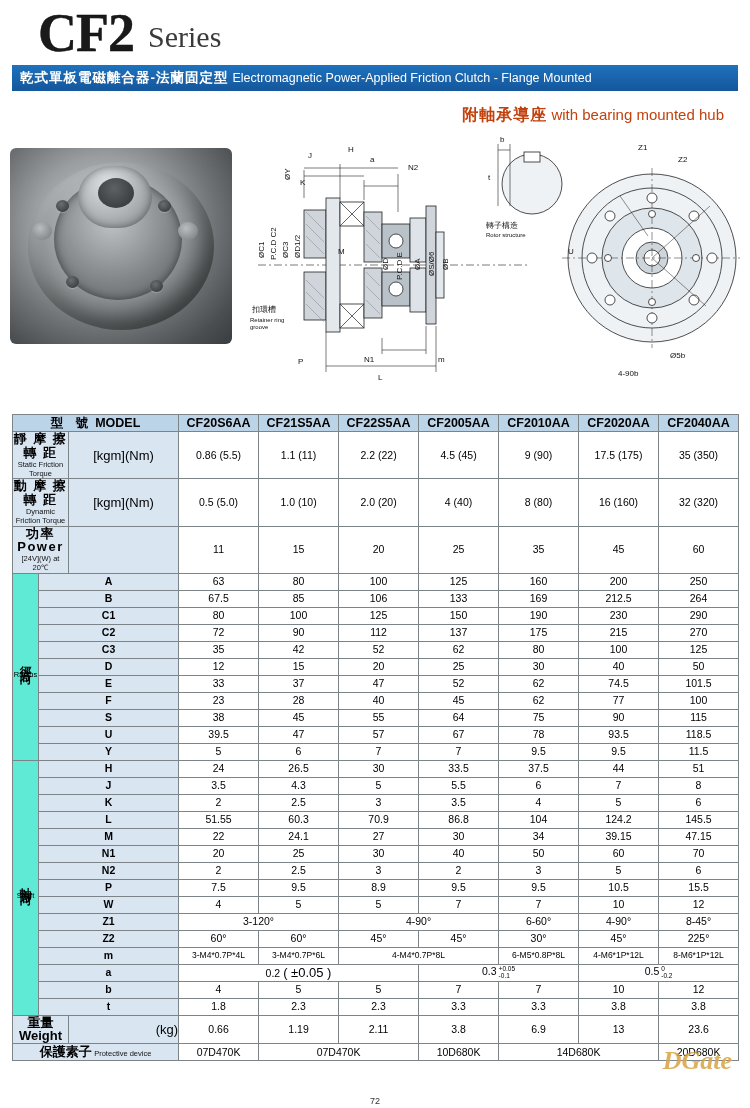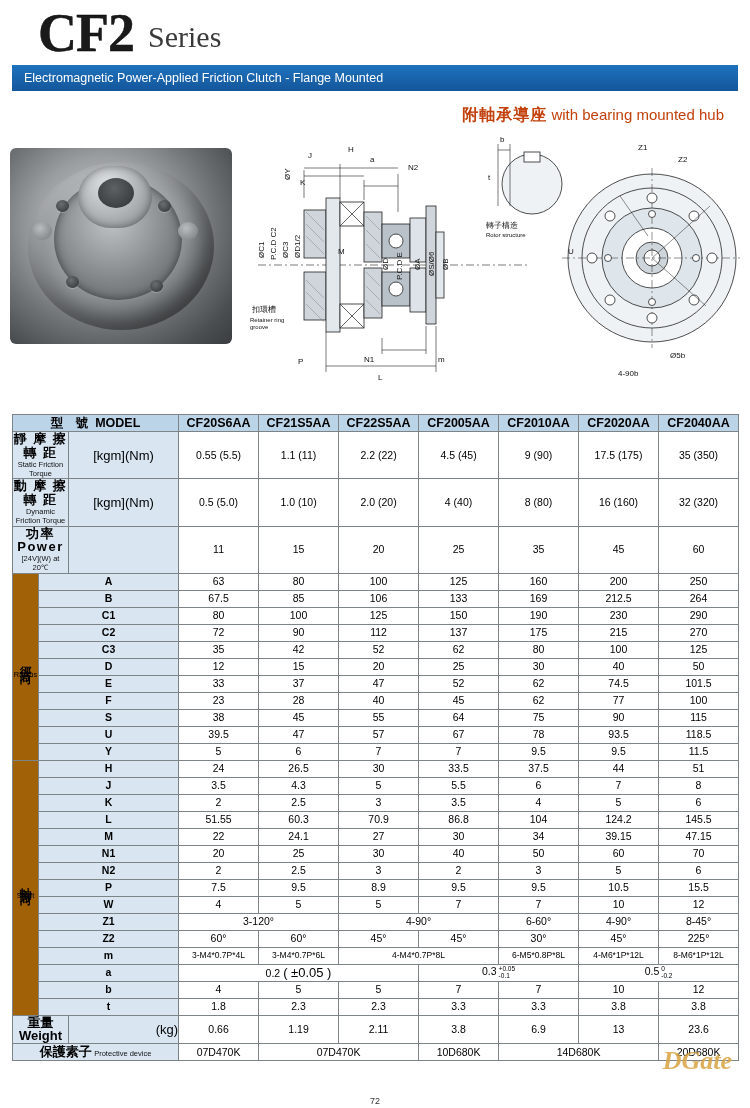--- a/index.html
+++ b/index.html
@@ -130,21 +130,21 @@
   .rowlbl {
     background: #d9e6f2;
     text-align: left;
     padding-left: 5px;
     font-size: 9px;
     line-height: 1.02;
   }
   .rowlbl .cn { font-size: 13px; font-weight: bold; letter-spacing: 1.5px; }
   .rowlbl .en { font-size: 7.5px; color: #111; }
   .grp {
-    background: #a16207;
+    background: #5eead4;
     font-size: 12px;
     font-weight: bold;
     width: 26px;
   }
   .grp .v { writing-mode: vertical-rl; text-orientation: upright; letter-spacing: 3px; display: inline-block; }
   .grp .en { font-size: 7.5px; font-weight: normal; display: block; margin-top: 3px; }
   .dim { background: #d9e6f2; font-weight: bold; font-size: 10.5px; width: 30px; }
   .val { background: #fff; }
   .unit { font-size: 13px; }
   .tolstack { display: inline-block; font-size: 6.5px; line-height: 1.0; text-align: left; vertical-align: middle; margin-left: 2px;}
@@ -160,20 +160,21 @@
 </style>
 </head>
 <body>
 
 <div class="header">
   <div class="title-row">
     <div class="cf2">CF2</div>
     <div class="series">Series</div>
   </div>
   <div class="blue-bar">
+    <span class="cn">乾式單板電磁離合器-法蘭固定型</span>
     <span class="en">Electromagnetic Power-Applied Friction Clutch - Flange Mounted</span>
   </div>
   <div class="sub-row">
     <span class="cn2">附軸承導座</span>
     <span class="en2">with bearing mounted hub</span>
   </div>
 </div>
 
 <div class="figures">
 
@@ -347,21 +348,21 @@
           <td class="modcell">CF21S5AA</td>
           <td class="modcell">CF22S5AA</td>
           <td class="modcell">CF2005AA</td>
           <td class="modcell">CF2010AA</td>
           <td class="modcell">CF2020AA</td>
           <td class="modcell">CF2040AA</td>
         </tr>
         <tr>
           <td colspan="2" class="rowlbl"><span class="cn">靜 摩 擦 轉 距</span><br><span class="en">Static Friction Torque</span></td>
           <td class="rowlbl" style="text-align:center"><span class="unit">[kgm](Nm)</span></td>
-          <td class="val">0.55 (5.5)</td>
+          <td class="val">0.86 (5.5)</td>
           <td class="val">1.1 (11)</td>
           <td class="val">2.2 (22)</td>
           <td class="val">4.5 (45)</td>
           <td class="val">9 (90)</td>
           <td class="val">17.5 (175)</td>
           <td class="val">35 (350)</td>
         </tr>
         <tr>
           <td colspan="2" class="rowlbl"><span class="cn">動 摩 擦 轉 距</span><br><span class="en">Dynamic Friction Torque</span></td>
           <td class="rowlbl" style="text-align:center"><span class="unit">[kgm](Nm)</span></td>

